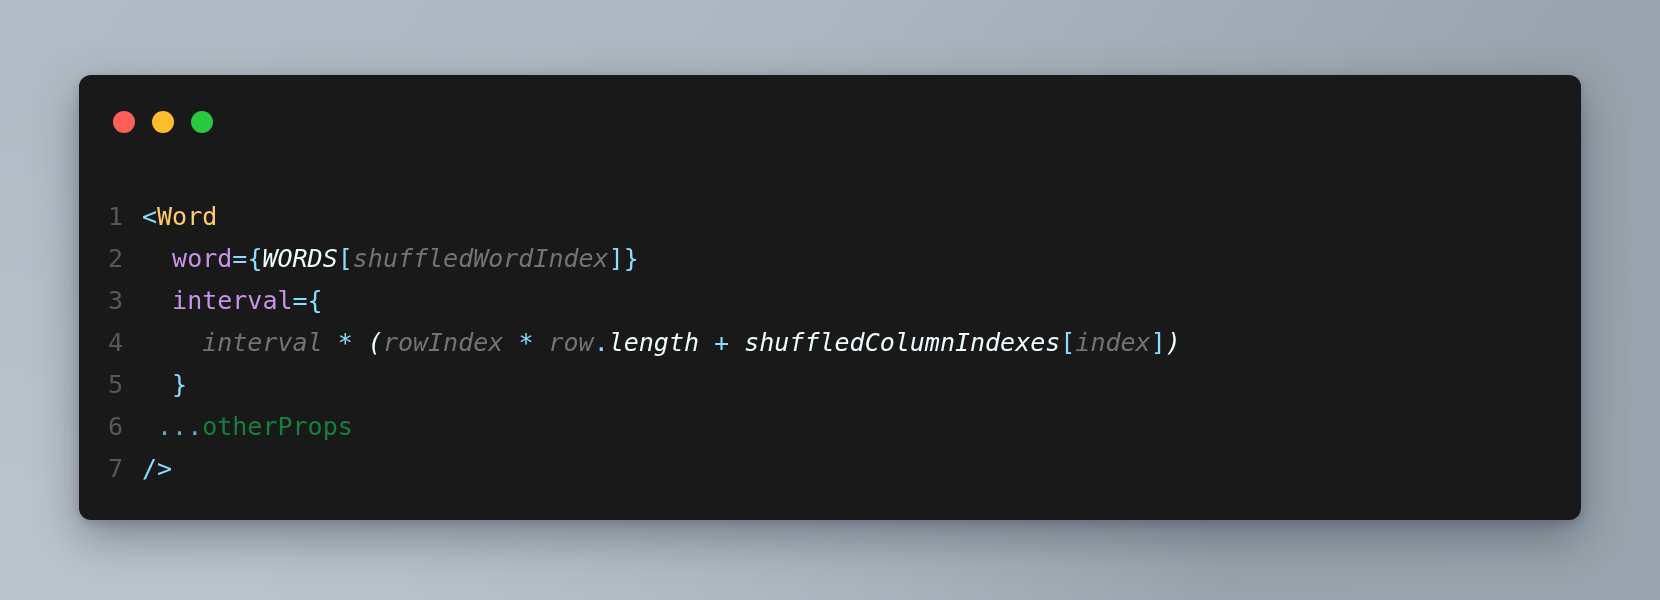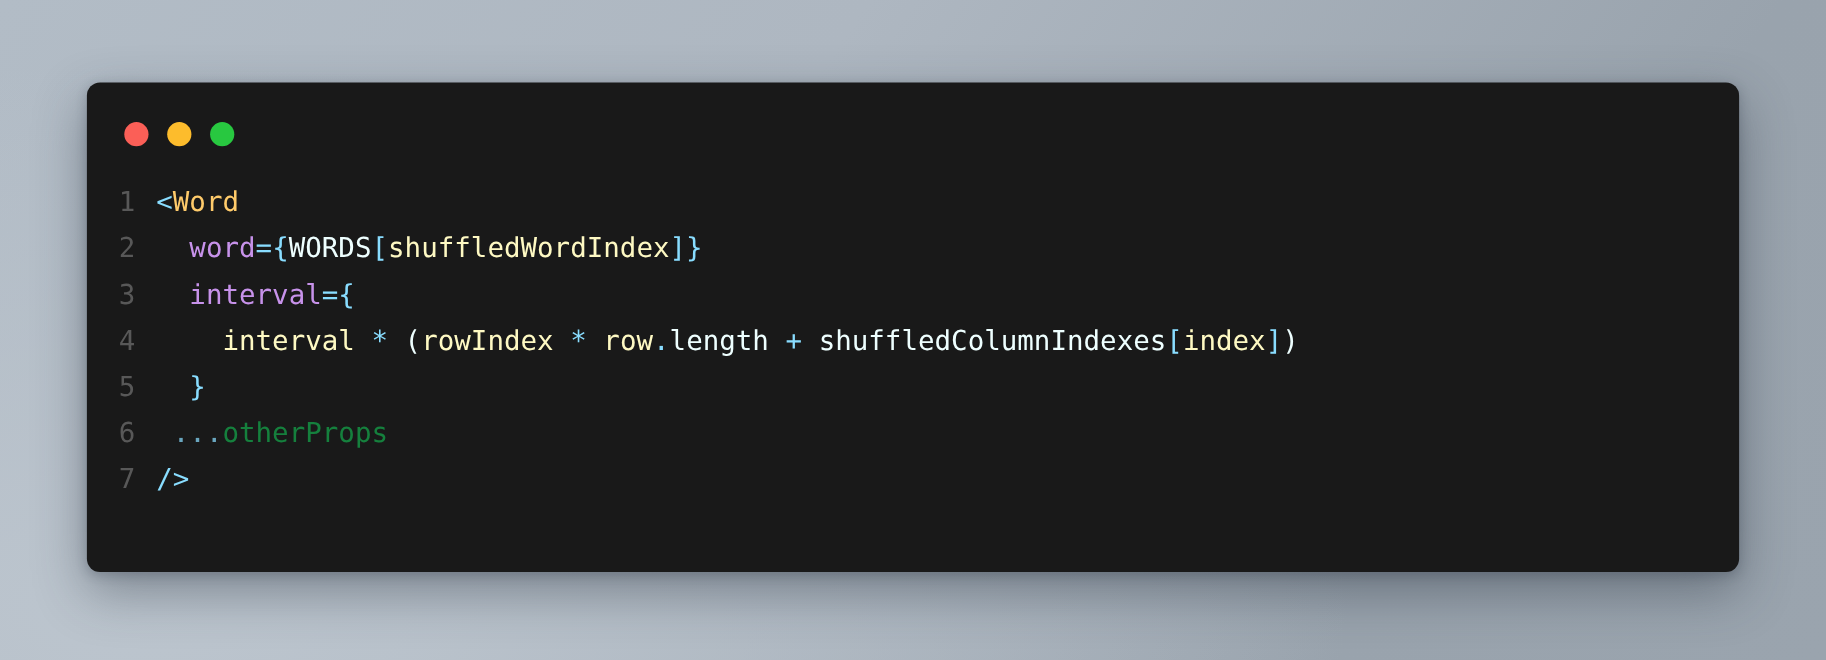--- a/index.html
+++ b/index.html
@@ -73,28 +73,29 @@
     text-align: right;
     padding-right: 19px;
     box-sizing: border-box;
     color: #585858;
     font-size: 25px;
     user-select: none;
   }
   .line-content {
     flex: 1;
     color: #eeffff;
+    margin-top: 33px;
   }
 
   .tok { font-family: "DejaVu Sans Mono", monospace; }
   .tok-punct    { color: #89ddff; }
   .tok-tag      { color: #ffcb6b; }
   .tok-attr     { color: #c792ea; }
-  .tok-plain    { color: #eeffff; }
-  .tok-var      { color: #fef9c3; }
+  .tok-plain    { color: #eeffff; font-style: italic; }
+  .tok-var      { color: #737373; font-style: italic; }
   .tok-op       { color: #89ddff; }
   .tok-spread   { color: #89ddff; opacity: 0.72; }
   .tok-prop     { color: #15803d; }
 </style>
 </head>
 <body>
 
 <div id="backdrop">
 
   <div id="code-window">

